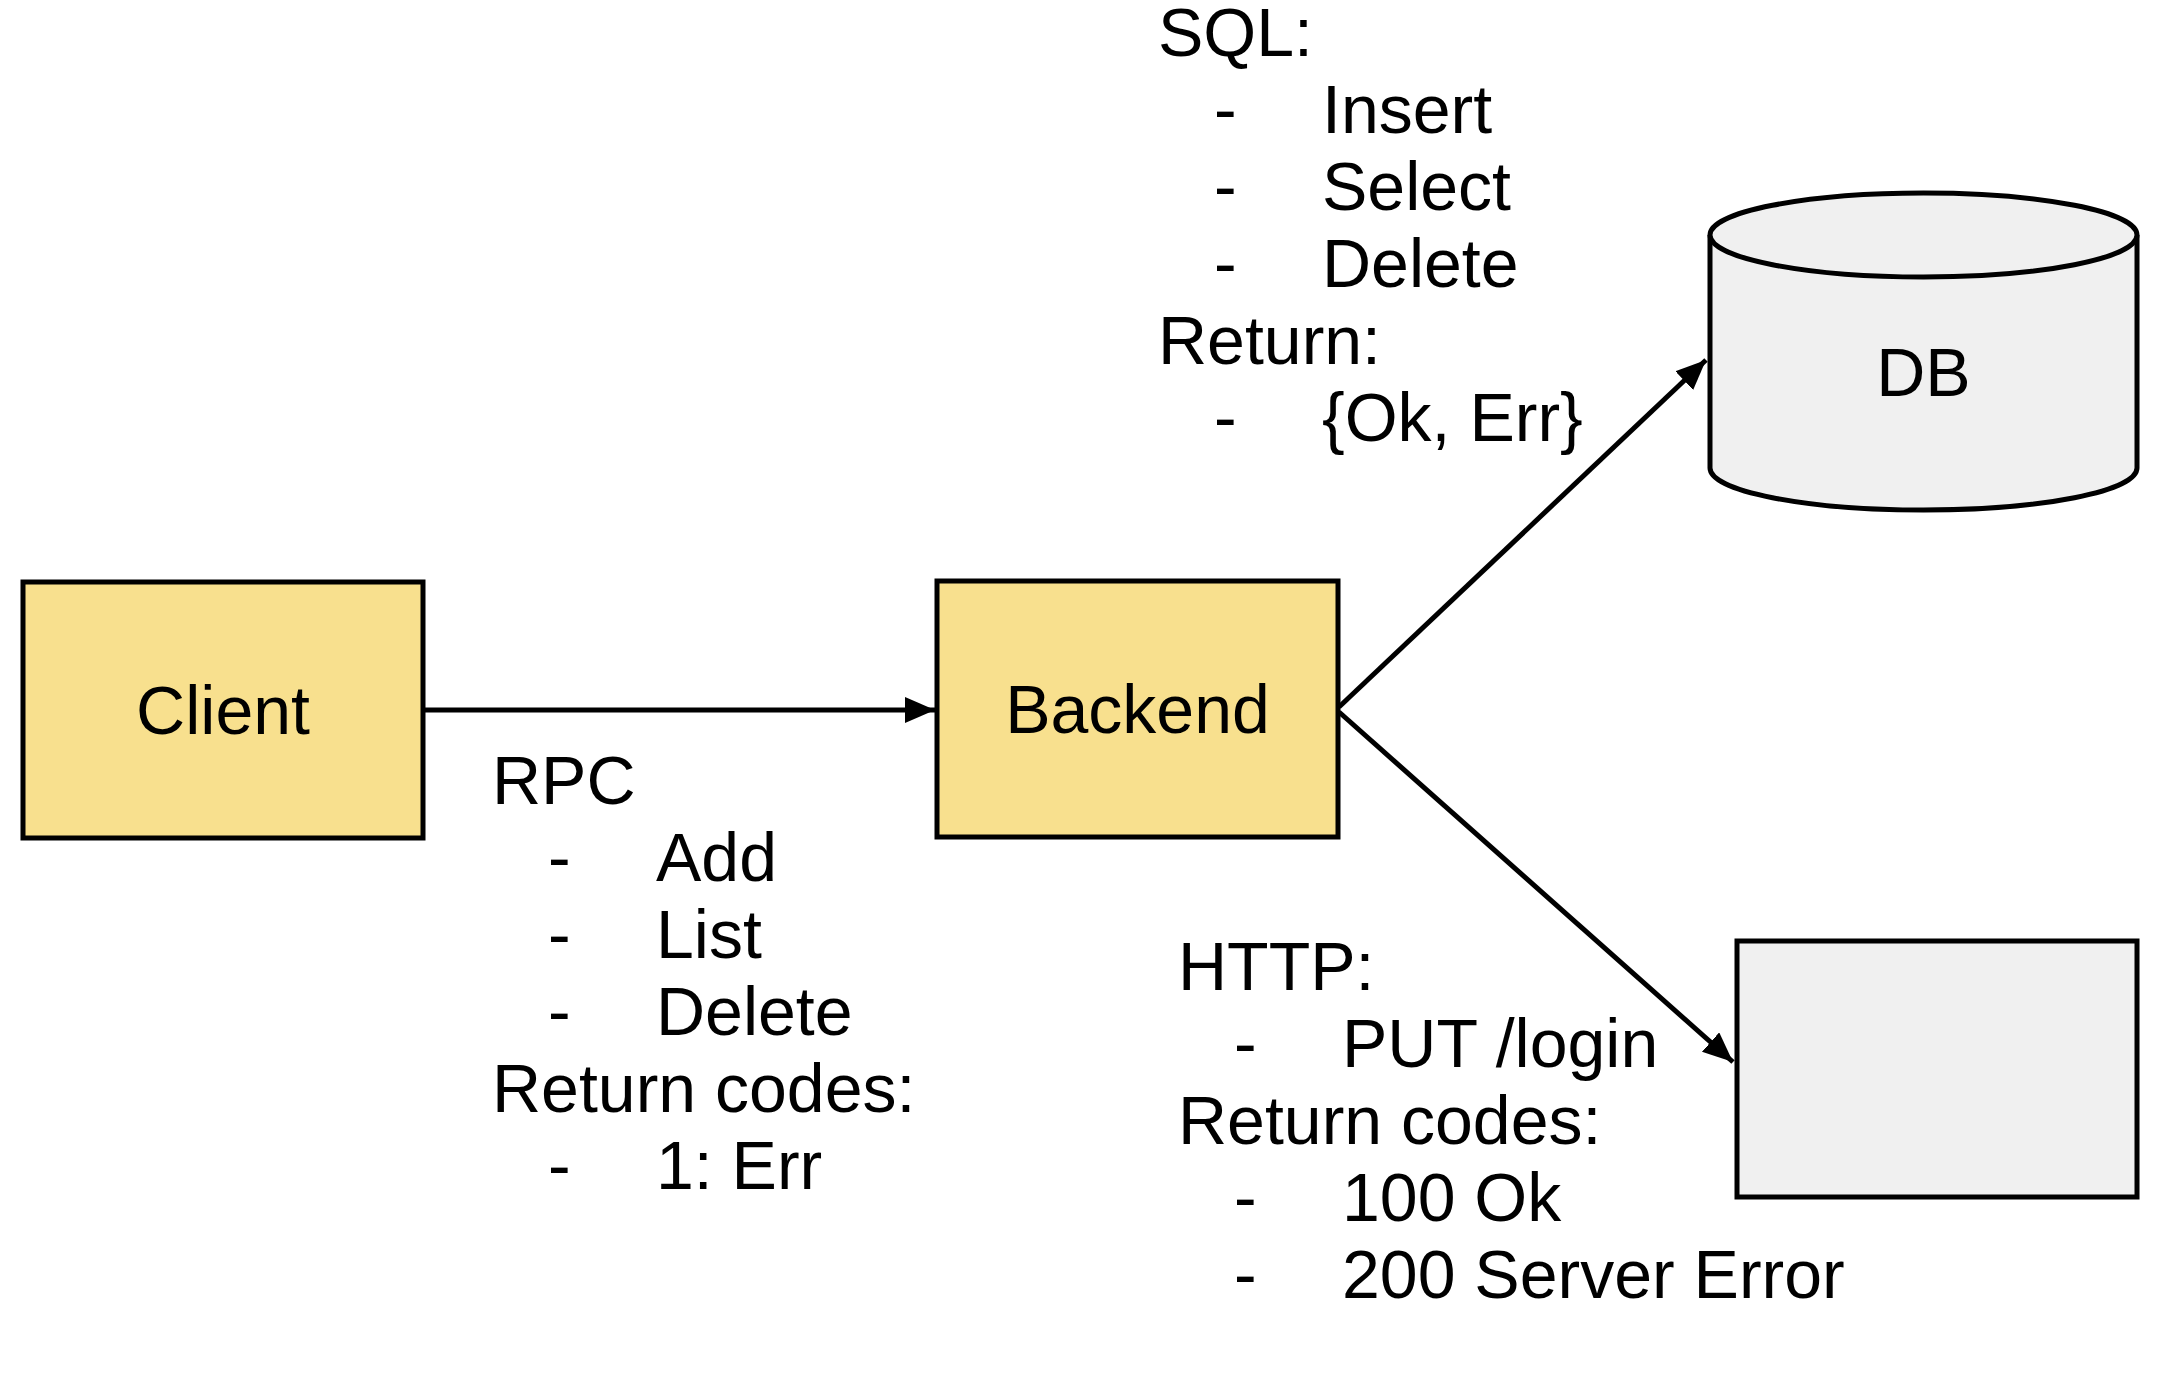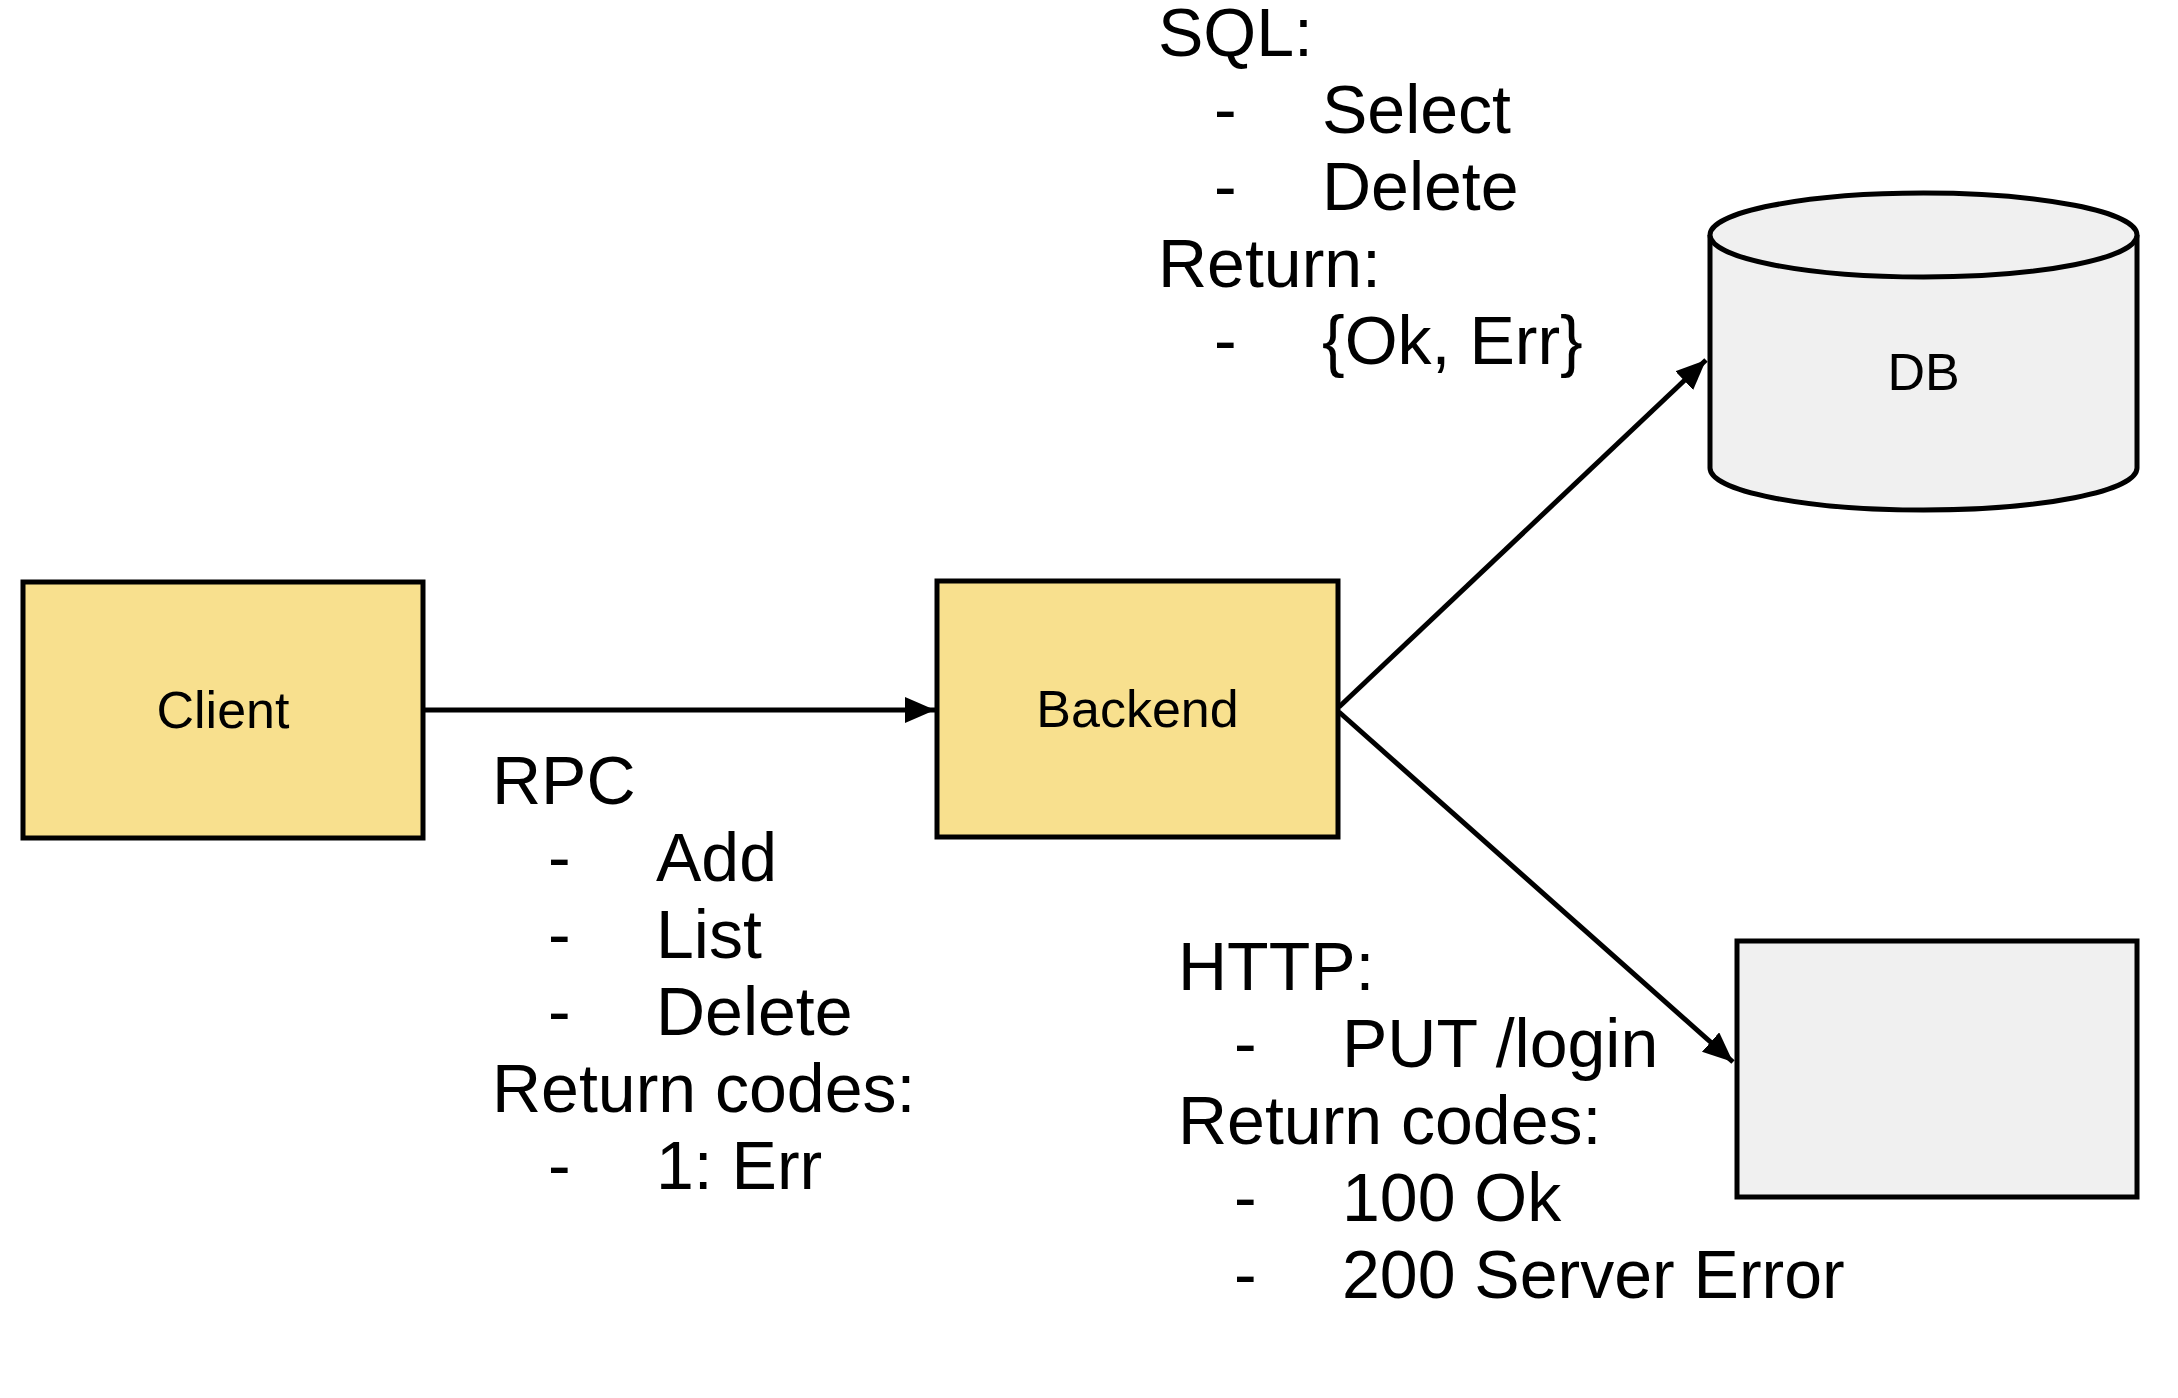--- a/index.html
+++ b/index.html
@@ -21,21 +21,21 @@
     left: 0; top: 0;
     width: 2178px;
     height: 1398px;
   }
   .node-label {
     position: absolute;
     display: flex;
     align-items: center;
     justify-content: center;
     text-align: right;
-    font-size: 52px;
+    font-size: 68px;
     line-height: 77px;
     white-space: normal;
   }
   .note {
     position: absolute;
     font-size: 68px;
     line-height: 77px;
     white-space: nowrap;
   }
   .note .ln { height: 77px; }
@@ -87,20 +87,21 @@
     <div class="ln hdr"><span>RPC</span></div>
     <div class="ln item"><span class="dash">-</span><span>Add</span></div>
     <div class="ln item"><span class="dash">-</span><span>List</span></div>
     <div class="ln item"><span class="dash">-</span><span>Delete</span></div>
     <div class="ln hdr"><span>Return codes:</span></div>
     <div class="ln item"><span class="dash">-</span><span>1: Err</span></div>
   </div>
 
   <div class="note" style="left:1158px; top:-6px;">
     <div class="ln hdr"><span>SQL:</span></div>
+    <div class="ln item"><span class="dash">-</span><span>Insert</span></div>
     <div class="ln item"><span class="dash">-</span><span>Select</span></div>
     <div class="ln item"><span class="dash">-</span><span>Delete</span></div>
     <div class="ln hdr"><span>Return:</span></div>
     <div class="ln item"><span class="dash">-</span><span>{Ok, Err}</span></div>
   </div>
 
   <div class="note" style="left:1178px; top:928px;">
     <div class="ln hdr"><span>HTTP:</span></div>
     <div class="ln item"><span class="dash">-</span><span>PUT /login</span></div>
     <div class="ln hdr"><span>Return codes:</span></div>

